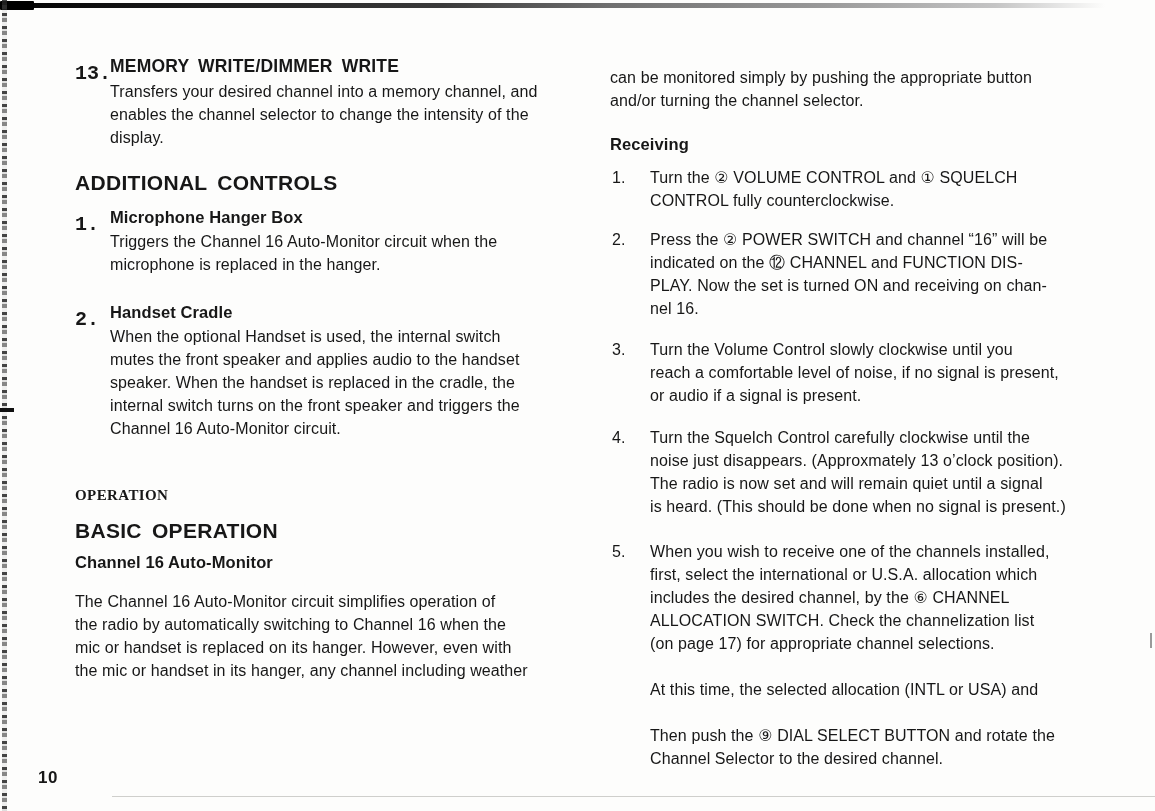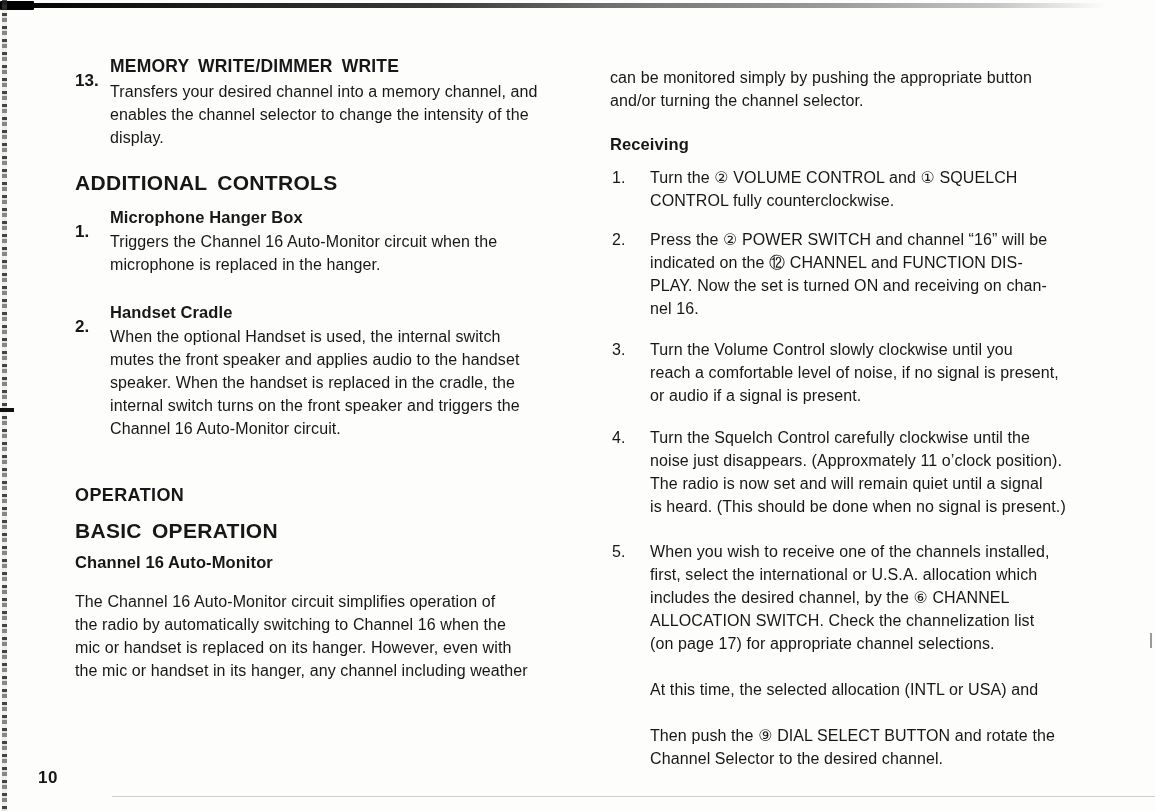--- a/index.html
+++ b/index.html
@@ -48,28 +48,28 @@
     font-size:16px;line-height:23px;white-space:pre-line;
     letter-spacing:.1px;
   }
   .h-item{
     font-size:17.5px;font-weight:bold;line-height:22px;word-spacing:4px;letter-spacing:.2px;
   }
   .h-section{
     font-size:21px;font-weight:bold;line-height:22px;word-spacing:4px;letter-spacing:.3px;
   }
   .h-big{
-    font-size:18px;font-weight:bold;line-height:26px;letter-spacing:.4px;
+    font-size:15px;font-weight:bold;line-height:26px;letter-spacing:.4px;font-family:Liberation Serif, serif;
   }
   .h-sub{
     font-size:16.5px;font-weight:bold;line-height:22px;letter-spacing:.1px;
   }
   .num-item{position:relative;padding-left:35px;}
   .num-item .num{
-    position:absolute;left:0;top:15px;font-weight:bold;font-size:17px;line-height:22px;
+    position:absolute;left:0;top:8px;font-weight:bold;font-size:20px;line-height:22px;font-family:Liberation Mono, monospace;
   }
   .step{position:relative;padding-left:40px;}
   .step .num{
     position:absolute;left:2px;top:0;font-weight:normal;font-size:16px;line-height:23px;
   }
   .step .extra{margin-top:23px;}
   .page-number{
     position:absolute;left:38px;top:768px;
     font-size:17px;font-weight:bold;letter-spacing:.5px;
   }
@@ -152,21 +152,21 @@
     <div class="step" style="margin-top:18px">
       <span class="num">3.</span>
       <div class="body-text">Turn the Volume Control slowly clockwise until you
 reach a comfortable level of noise, if no signal is present,
 or audio if a signal is present.</div>
     </div>
 
     <div class="step" style="margin-top:19px">
       <span class="num">4.</span>
       <div class="body-text">Turn the Squelch Control carefully clockwise until the
-noise just disappears.  (Approxmately 11 o’clock position).
+noise just disappears.  (Approxmately 13 o’clock position).
 The radio is now set and will remain quiet until a signal
 is heard.  (This should be done when no signal is present.)</div>
     </div>
 
     <div class="step" style="margin-top:22px">
       <span class="num">5.</span>
       <div class="body-text">When you wish to receive one of the channels installed,
 first, select the international or U.S.A. allocation which
 includes the desired channel, by the ⑥ CHANNEL
 ALLOCATION SWITCH.  Check the channelization list

